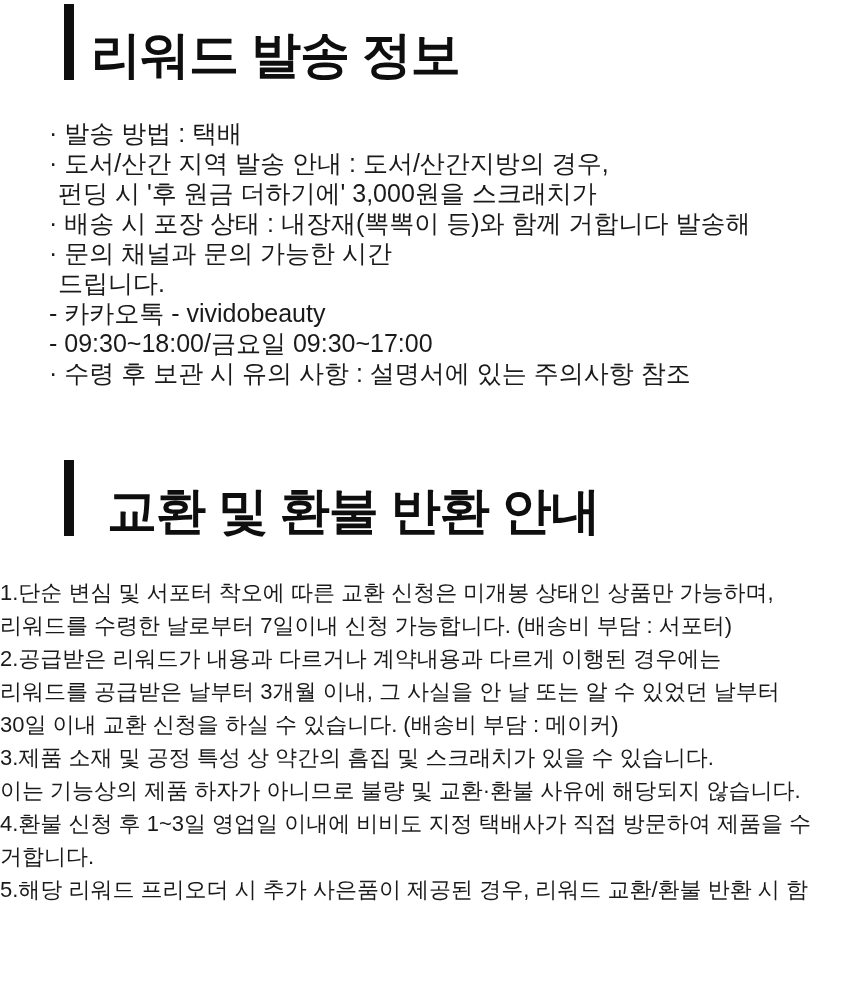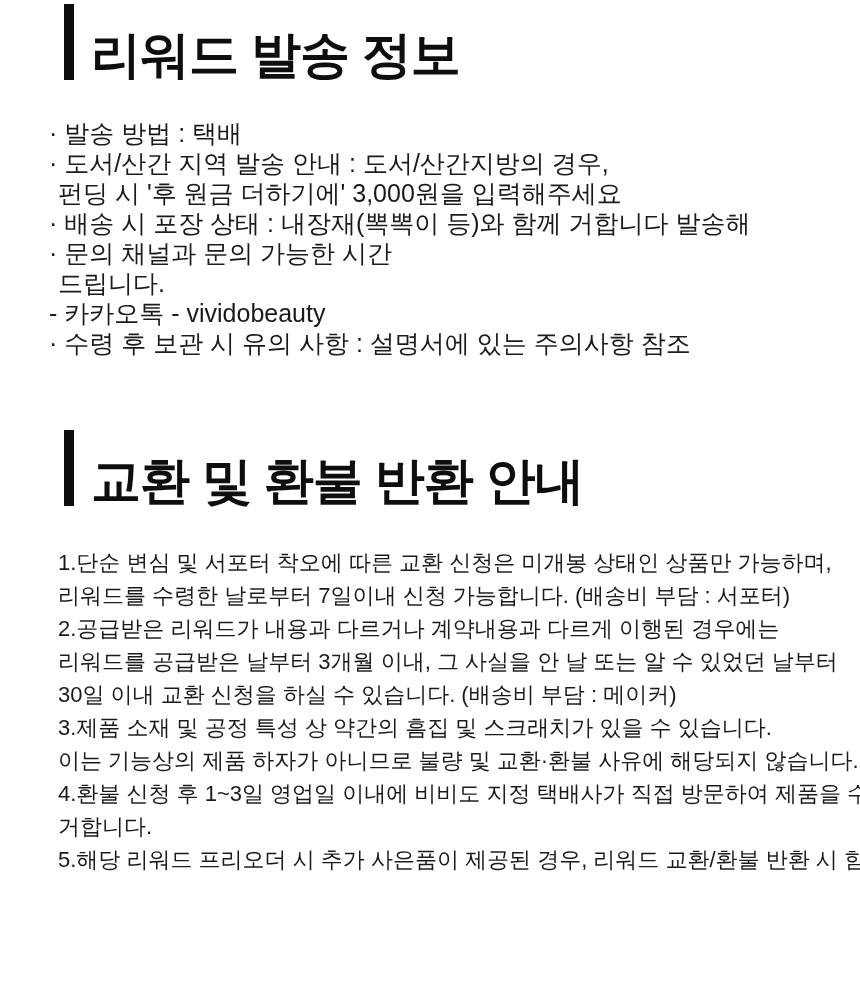--- a/index.html
+++ b/index.html
@@ -44,48 +44,48 @@
   }
   .sec-1 .title-row { padding-top: 4px; }
   .sec-1 .lines {
     margin-top: 38px;
     margin-left: 49px;
     font-size: 25px;
     line-height: 30px;
     color: var(--text);
   }
   .sec-1 .line.indented { padding-left: 9px; }
-  .sec-2 .title-row { margin-top: 72px; }
+  .sec-2 .title-row { margin-top: 72px; gap: 16px; }
   .sec-2 .lines {
     margin-top: 40px;
-    margin-left: 58px;
     font-size: 22px;
     line-height: 33px;
     color: var(--text);
   }
   .line { white-space: pre; }
 </style>
 </head>
 <body>
 
 <div class="doc">
 
   <section class="sec-1">
     <div class="title-row">
       <span class="bar"></span>
       <h1 class="section-title">리워드 발송 정보</h1>
     </div>
     <div class="lines">
         <div class="line">· 발송 방법 : 택배</div>
         <div class="line">· 도서/산간 지역 발송 안내 : 도서/산간지방의 경우,</div>
-        <div class="line indented">펀딩 시 '후 원금 더하기에' 3,000원을 입력해주세요</div>
+        <div class="line indented">펀딩 시 '후 원금 더하기에' 3,000원을 스크래치가</div>
         <div class="line">· 배송 시 포장 상태 : 내장재(뽁뽁이 등)와 함께 거합니다 발송해</div>
         <div class="line">· 문의 채널과 문의 가능한 시간</div>
         <div class="line indented">드립니다.</div>
         <div class="line">- 카카오톡 - vividobeauty</div>
+        <div class="line">- 09:30~18:00/금요일 09:30~17:00</div>
         <div class="line">· 수령 후 보관 시 유의 사항 : 설명서에 있는 주의사항 참조</div>
       </div>
   </section>
 
   <section class="sec-2">
     <div class="title-row">
       <span class="bar"></span>
       <h1 class="section-title">교환 및 환불 반환 안내</h1>
     </div>
     <div class="lines">

